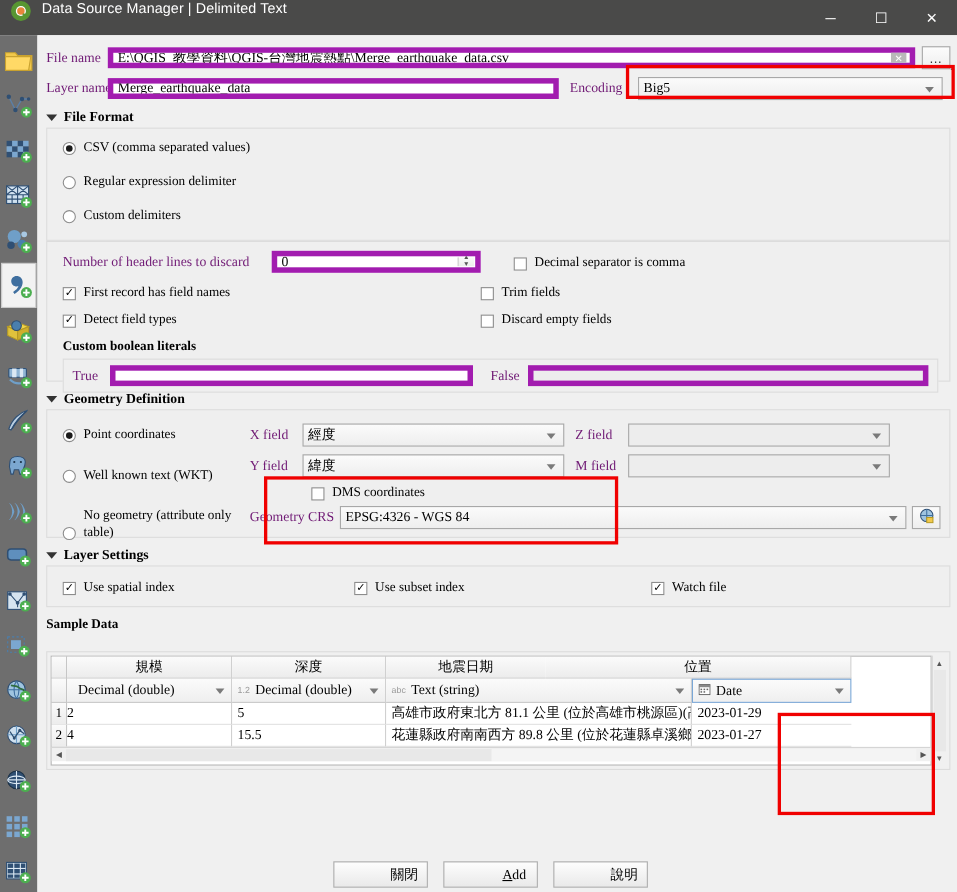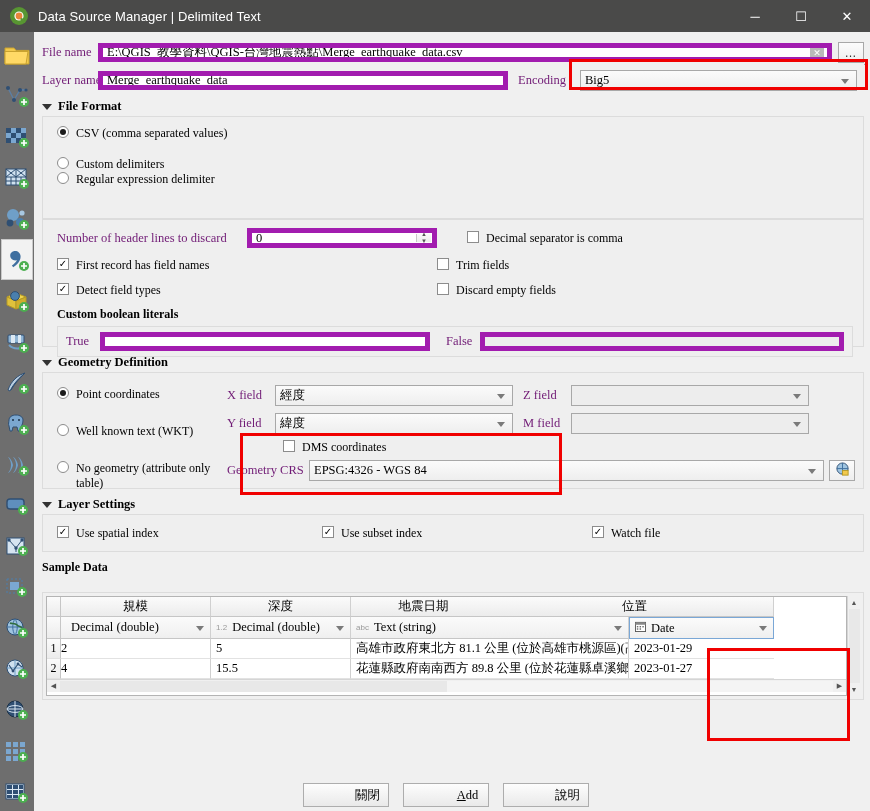--- a/index.html
+++ b/index.html
@@ -10,21 +10,21 @@
     font-size:12px;
     background:#f0f0f0;
     color:#000;
     overflow:hidden;
     position:relative;
   }
 
   
   .titlebar {
     height:32px; background:#4a4a49; color:#ffffff;
-    display:flex; align-items:center;
+    display:flex; 
     font-family:"Liberation Sans", sans-serif; font-size:13px;
   }
   .qgis-logo { width:20px; height:20px; margin:0 9px 0 9px; position:relative; flex:none; }
   .qgis-logo svg { display:block; }
   .titlebar-text { flex:1; letter-spacing:.1px; }
   .winbtns { display:flex; height:32px; }
   .winbtn {
     width:46px; height:32px; display:flex; align-items:center; justify-content:center;
     color:#fff; font-size:13px; font-family:"Liberation Sans", sans-serif;
   }
@@ -109,21 +109,21 @@
   .radio {
     width:12px;height:12px;border-radius:50%;border:1px solid #8c8c8c;background:#fff;
     display:inline-flex;align-items:center;justify-content:center;flex:none;
   }
   .radio.on:after { content:""; width:6px;height:6px;border-radius:50%;background:#1b1b1b; }
   .chk {
     width:12px;height:12px;border:1px solid #8c8c8c;background:#fff;
     display:inline-flex;align-items:center;justify-content:center;flex:none;
     font-size:10px; line-height:1; color:#000; font-family:"Liberation Sans", sans-serif;
   }
-  .optrow { display:flex; align-items:flex-start; gap:7px; }
+  .optrow { display:flex; align-items:flex-end; gap:7px; }
 
   
   .tbl { border:1px solid #b4b4b4; background:#fff; width:100%; }
   .tbl-hdr-row, .tbl-type-row, .tbl-data-row { display:flex; }
   .tcell { border-right:1px solid #d0d0d0; overflow:hidden; white-space:nowrap; display:flex; align-items:center; }
   .hdr-cell {
     background:linear-gradient(#fbfbfb,#ececec); border-bottom:1px solid #c6c6c6;
     height:20px; justify-content:center; font-size:12.5px;
   }
   .type-cell {
@@ -518,27 +518,27 @@
 
     <div class="grp-title">
       <span class="tri"></span>
       <span>File Format</span>
     </div>
     <div class="grp-box" style="padding:9px 0 9px 14px;height:103px;">
       <div class="optrow" style="margin-bottom:16px;">
         <span class="radio on"></span>
         <span>CSV (comma separated values)</span>
       </div>
+      <div class="optrow" style="margin-bottom:16px;">
+        <span class="radio"></span>
+        <span>Regular expression delimiter</span>
+      </div>
       <div class="optrow">
         <span class="radio"></span>
         <span>Custom delimiters</span>
-      </div>
-      <div class="optrow" style="margin-bottom:16px;">
-        <span class="radio"></span>
-        <span>Regular expression delimiter</span>
       </div>
     </div>
 
     <div class="grp-box" style="padding:8px 10px 10px 14px;height:128px;position:relative;">
 
       <div class="row">
         <div class="lbl" style="width:190px;">Number of header lines to discard</div>
         <div class="txtinput" style="width:190px;height:20px;position:relative;padding-right:18px;">
           <span>0</span>
           <span style="position:absolute;right:1px;top:1px;bottom:1px;width:15px;background:linear-gradient(#fafafa,#ededed);border-left:1px solid #c8c8c8;display:flex;flex-direction:column;align-items:center;justify-content:center;font-size:6px;color:#555;line-height:1.1;">▲<br>▼</span>

